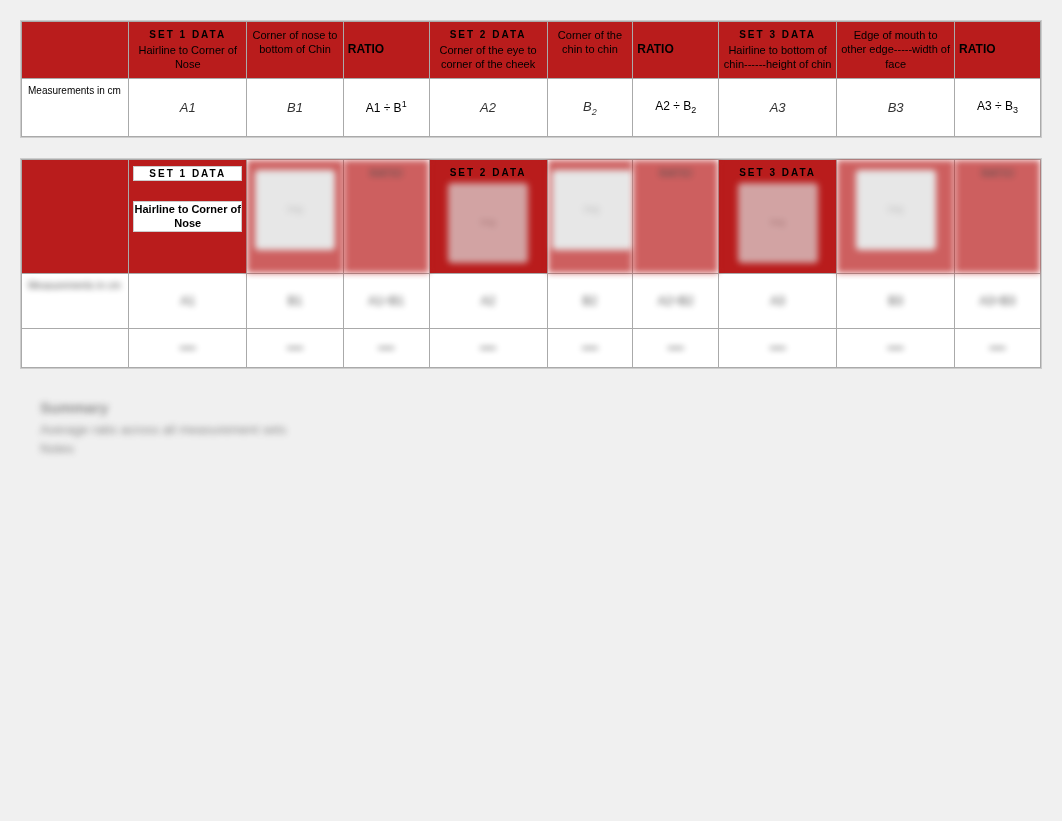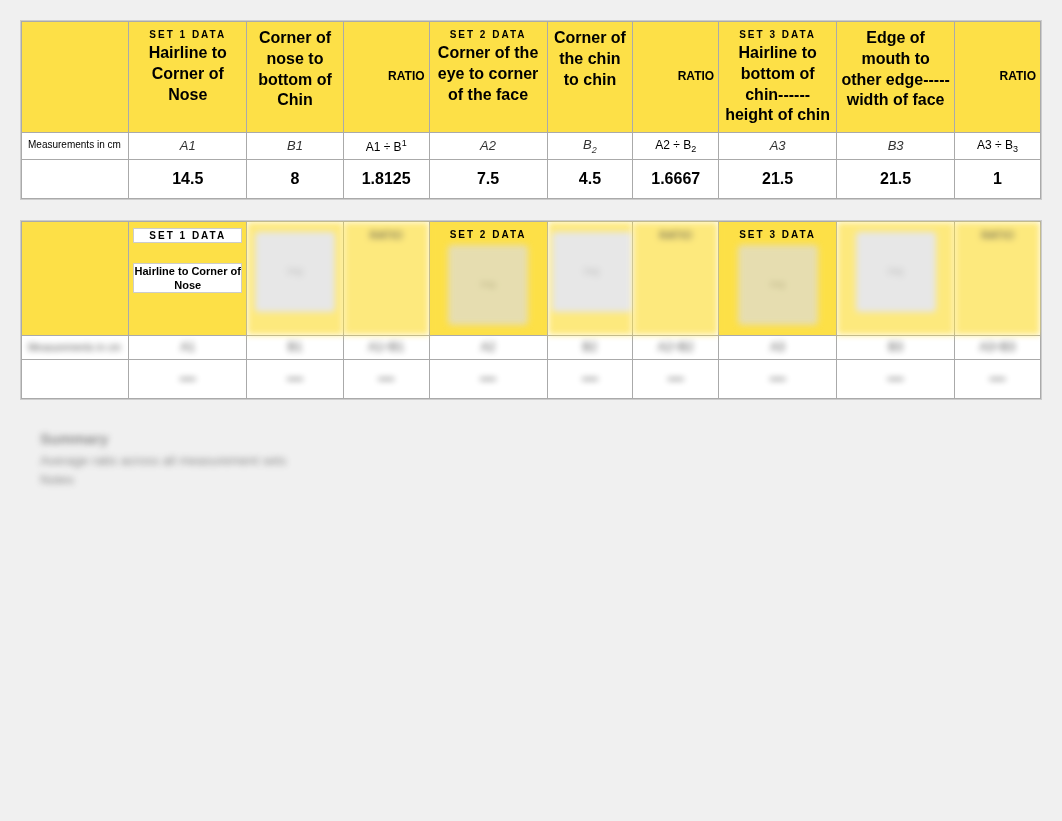--- a/index.html
+++ b/index.html
@@ -18,50 +18,50 @@
     }
 
     table {
       width: 100%;
       border-collapse: collapse;
       table-layout: fixed;
     }
 
     td, th {
       border: 1px solid #aaa;
-      padding: 4px 6px;
+      padding: 20px 6px;
       vertical-align: middle;
       text-align: center;
     }
 
     .header-cell {
-      background: #fde047;
+      background: #b91c1c;
       font-size: 11px;
       line-height: 1.3;
       vertical-align: top;
       padding: 6px 4px;
     }
 
     .set-label {
       font-size: 10px;
       font-weight: bold;
       letter-spacing: 2px;
       margin-bottom: 2px;
     }
 
     .header-main {
-      font-weight: bold;
-      font-size: 16px;
+      font-weight: normal;
+      font-size: 11px;
     }
 
     .ratio-header {
       font-weight: bold;
       font-size: 12px;
       vertical-align: middle;
-      text-align: right;
+      text-align: left;
     }
 
     .measurements-label {
       font-size: 10px;
       text-align: left;
       vertical-align: top;
       padding: 6px;
     }
 
     .var-label {
@@ -165,21 +165,21 @@
         </td>
 
         <td class="header-cell">
           <div class="header-main">Corner of nose to bottom of Chin</div>
         </td>
 
         <td class="header-cell ratio-header">RATIO</td>
 
         <td class="header-cell">
           <div class="set-label">SET 2    DATA</div>
-          <div class="header-main">Corner of the eye to corner of the face</div>
+          <div class="header-main">Corner of the eye to corner of the cheek</div>
         </td>
 
         <td class="header-cell">
           <div class="header-main">Corner of the chin to chin</div>
         </td>
 
         <td class="header-cell ratio-header">RATIO</td>
 
         <td class="header-cell">
           <div class="set-label">SET 3    DATA</div>
@@ -221,32 +221,20 @@
           <span class="var-label">A3</span>
         </td>
         <td>
           <span class="var-label">B3</span>
         </td>
         <td>
           <span class="formula">A3 ÷ B<span style="font-size:9px;vertical-align:sub;">3</span></span>
         </td>
       </tr>
 
-      <tr class="value-row">
-        <td></td>
-        <td>14.5</td>
-        <td>8</td>
-        <td>1.8125</td>
-        <td>7.5</td>
-        <td>4.5</td>
-        <td>1.6667</td>
-        <td>21.5</td>
-        <td>21.5</td>
-        <td>1</td>
-      </tr>
     </tbody>
   </table>
 </div>
 
 <div class="second-table-container table-container">
   <table>
     <colgroup>
       <col class="col-row-label">
       <col class="col-set1">
       <col class="col-b1">

